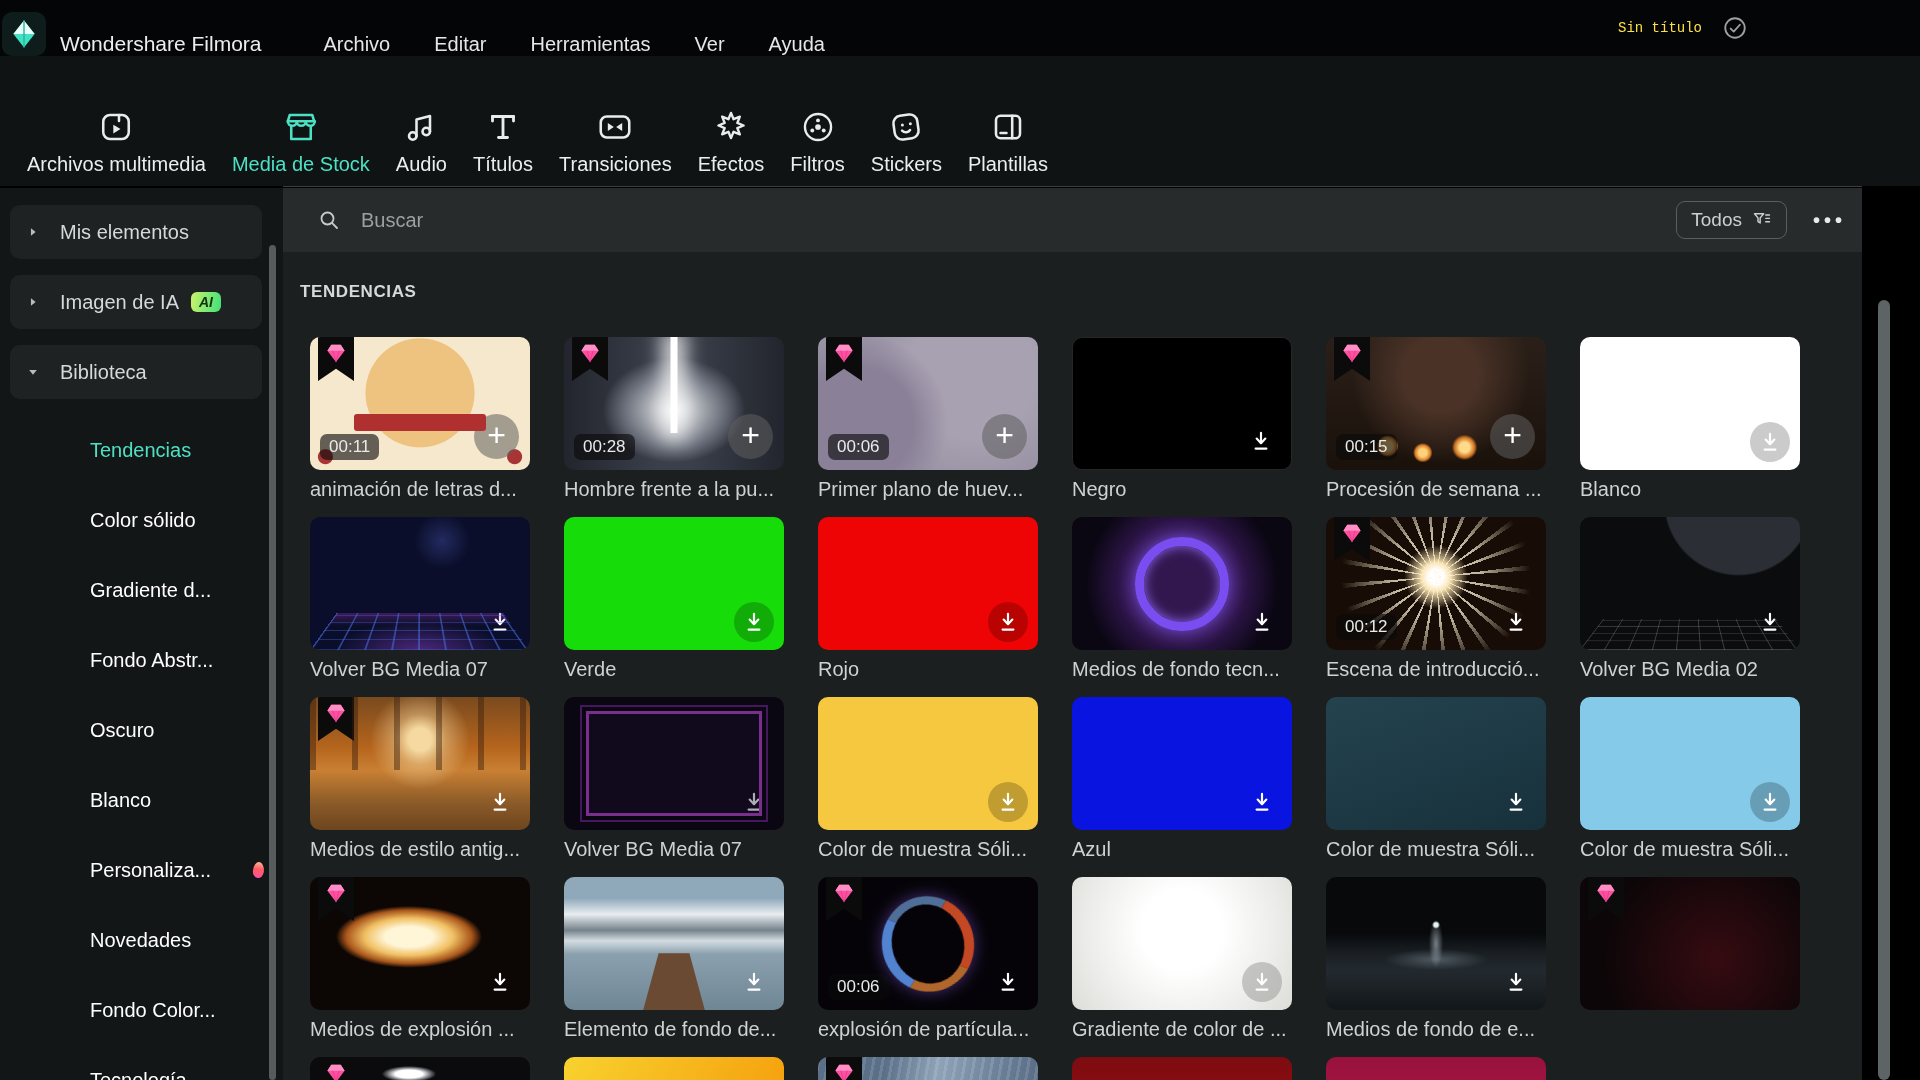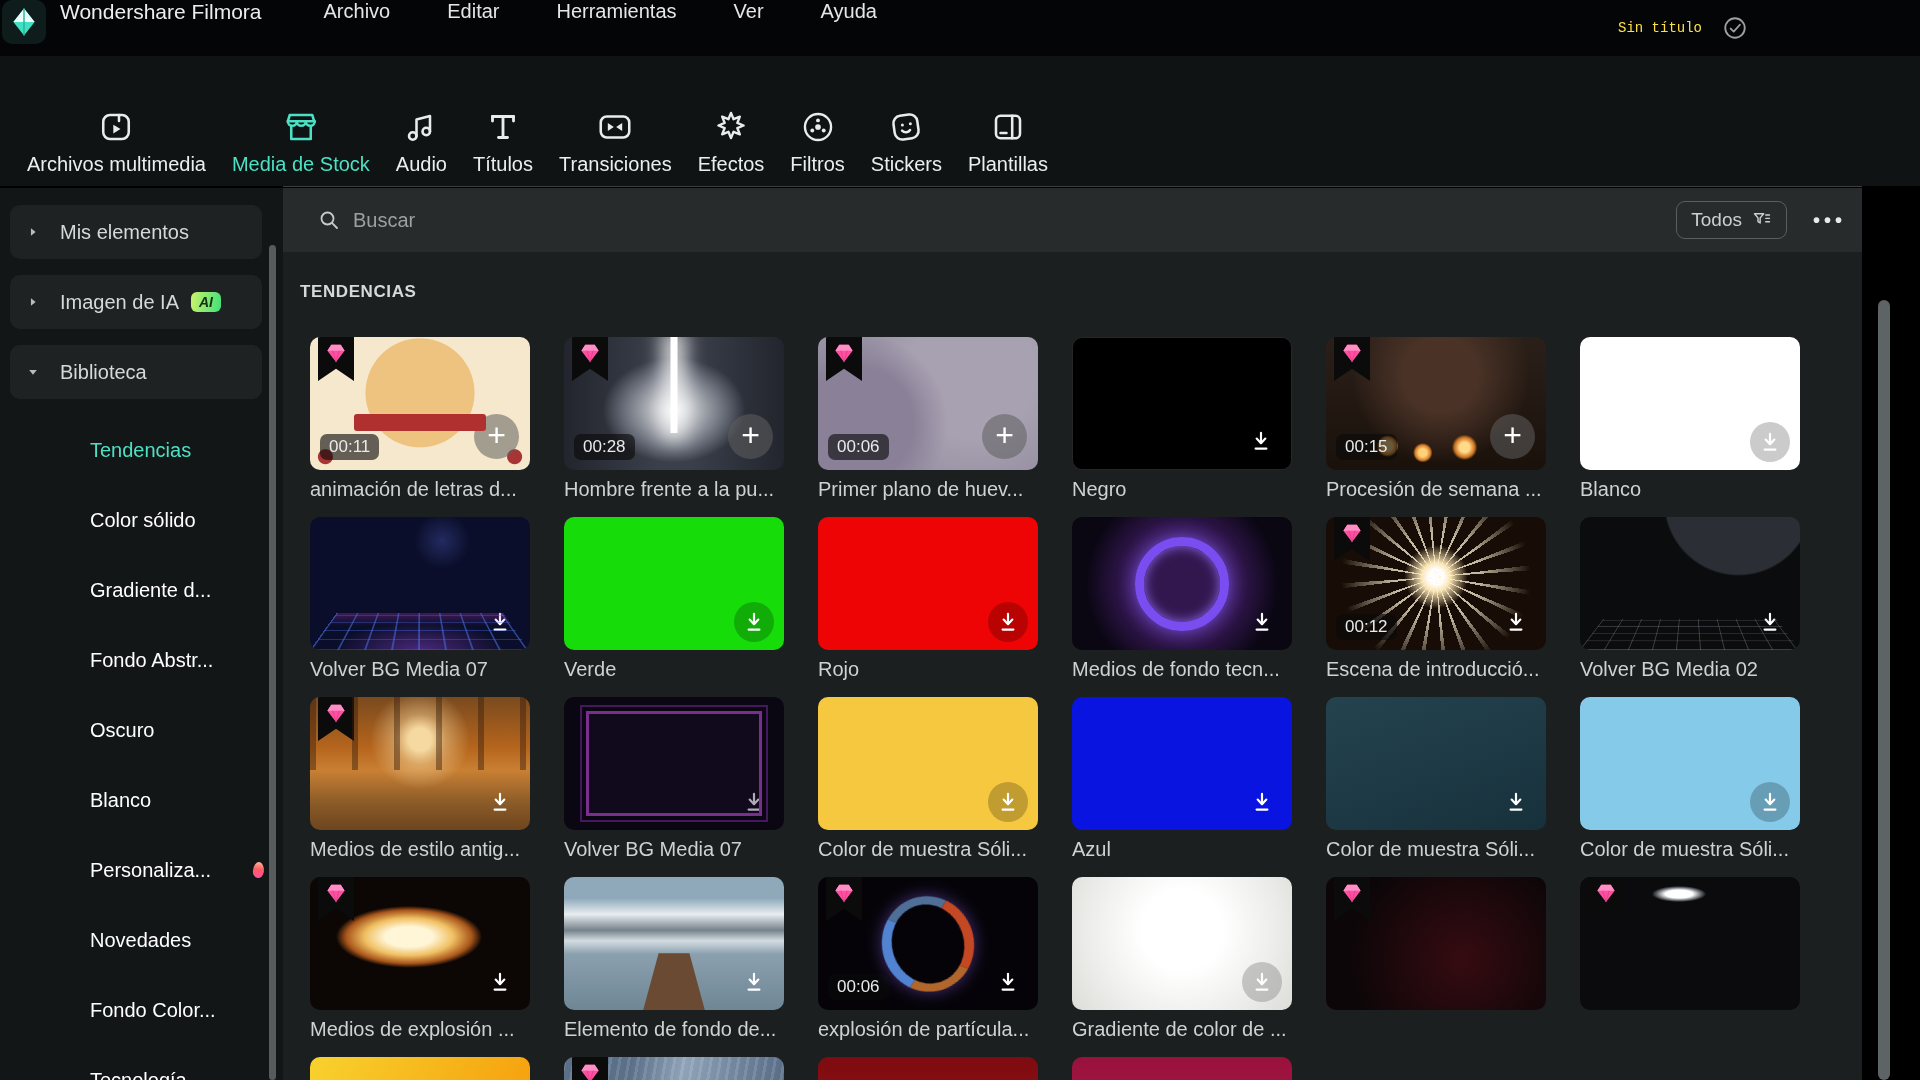--- a/index.html
+++ b/index.html
@@ -2,25 +2,25 @@
 <html><head>
 <meta charset="utf-8">
 <style>
   * { box-sizing: border-box; margin: 0; padding: 0; }
   html,body { width:1920px; height:1080px; background:#000; overflow:hidden;
               font-family:"Liberation Sans", sans-serif; }
   .stage { position:relative; width:1920px; height:1080px; background:#000; }
 
   
   .menubar { position:absolute; top:0; left:0; right:0; height:56px; background:#040506;
-             display:flex; align-items:flex-start; }
+             display:flex; align-items:flex-end; }
   .logo { width:44px; height:44px; margin-left:2px; border-radius:10px; background:#0e1d1b;
           display:flex; align-items:center; justify-content:center; flex:0 0 auto; }
   .app-title { color:#eceeee; font-size:21px; margin-left:14px; white-space:nowrap; }
-  .menu-items { display:flex; gap:57px; margin-left:62px; }
+  .menu-items { display:flex; gap:44px; margin-left:62px; }
   .menu-item { color:#e4e6e7; font-size:20px; cursor:default; }
   .project-area { position:absolute; right:172px; top:0; height:56px; display:flex;
                   align-items:center; gap:20px; }
   .project-name { color:#fde047; font-size:14px;font-family:Liberation Mono, monospace; }
 
   
   .toolbar { position:absolute; top:56px; left:0; right:0; height:130px; background:#101314;
              display:flex; align-items:flex-end; padding:0 0 10px 14px; }
   .tab { display:flex; flex-direction:column; align-items:center; gap:8px; padding:0 13px;
          color:#eceeee; cursor:pointer; }
@@ -50,21 +50,21 @@
                 border-radius:50% 50% 50% 50% / 58% 58% 42% 42%; transform:rotate(6deg); }
   .side-scroll { position:absolute; right:7px; top:57px; bottom:0; width:7px; border-radius:4px;
                  background:#565b5e; }
 
   
   .search-row { position:absolute; top:188px; left:283px; width:1579px; height:64px; background:#272b2c;
                 display:flex; align-items:center; }
   .search-icon { width:24px; height:24px; margin-left:34px; color:#c7cbcc; flex:0 0 auto; }
   .search-icon svg { width:24px; height:24px; }
   .search-input { background:transparent; border:none; outline:none; color:#86efac; font-size:20px;
-                  margin-left:12px; width:1150px; font-family:"Liberation Sans", sans-serif; }
+                  margin-left:20px; width:1150px; font-family:"Liberation Sans", sans-serif; }
   .search-input::placeholder { color:#9ba1a3; opacity:1; }
   .filter-pill { margin-left:auto; display:flex; align-items:center; gap:10px; border:1px solid #595e60;
                  border-radius:9px; padding:7px 14px; color:#ccd0d1; font-size:19px; cursor:pointer;
                  background:transparent; }
   .funnel-icon { width:20px; height:20px; color:#ccd0d1; display:flex; }
   .funnel-icon svg { width:20px; height:20px; }
   .more-dots { color:#e8eaeb; font-size:20px; font-weight:bold; letter-spacing:4px; margin:0 16px 0 26px;
                cursor:pointer; }
 
   
@@ -693,20 +693,32 @@
               <svg viewBox="0 0 24 24" fill="none" stroke="currentColor" stroke-width="2" stroke-linecap="round" stroke-linejoin="round">
                 <path d="M12 4.5v9"></path>
                 <path d="M8 9.8l4 4.2 4-4.2"></path>
                 <line x1="7" y1="19" x2="17" y2="19"></line>
               </svg>
             </button>
           </div>
           <div class="card-label">Gradiente de color de ...</div>
         </div>
         <div class="cell">
+          <div class="thumb thumb-dark-ocean">
+            <button class="dl-btn">
+              <svg viewBox="0 0 24 24" fill="none" stroke="currentColor" stroke-width="2" stroke-linecap="round" stroke-linejoin="round">
+                <path d="M12 4.5v9"></path>
+                <path d="M8 9.8l4 4.2 4-4.2"></path>
+                <line x1="7" y1="19" x2="17" y2="19"></line>
+              </svg>
+            </button>
+          </div>
+          <div class="card-label">Medios de fondo de e...</div>
+        </div>
+        <div class="cell">
           <div class="thumb thumb-dark-red-tint">
             <div class="premium-badge">
               <span><svg viewBox="0 0 24 22">
                   <path d="M12 21 2.5 8.5 6.8 2h10.4l4.3 6.5z" fill="#ff4fa1"></path>
                   <path d="M2.5 8.5h19L17.2 2H6.8z" fill="#ff8ec4"></path>
                   <path d="M8.5 8.5L12 21l3.5-12.5" fill="none" stroke="#e03a86" stroke-width=".8"></path>
                 </svg></span>
             </div>
           </div>
         </div>

